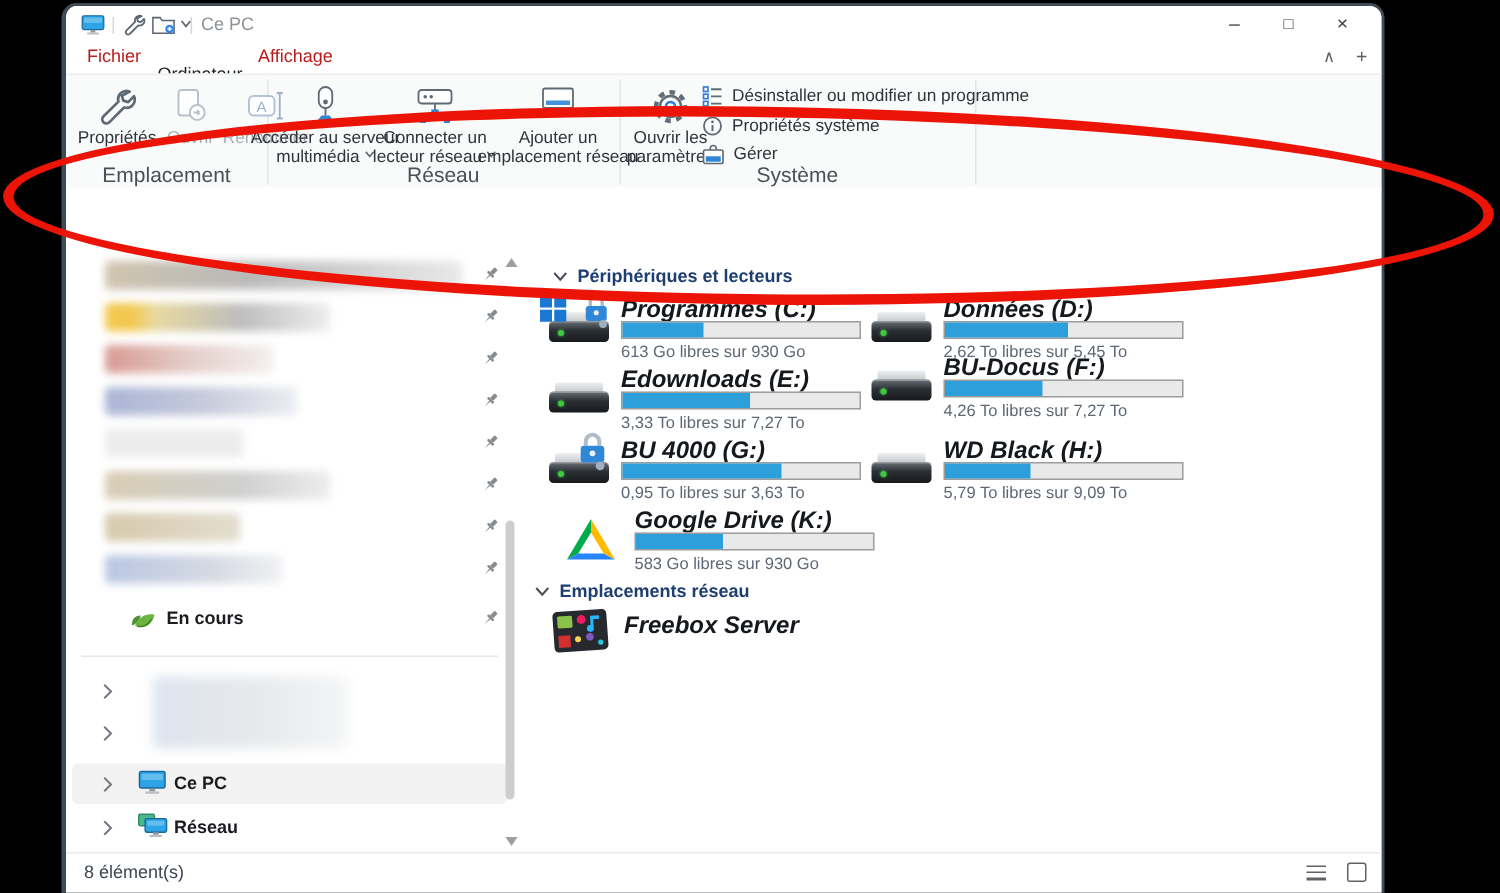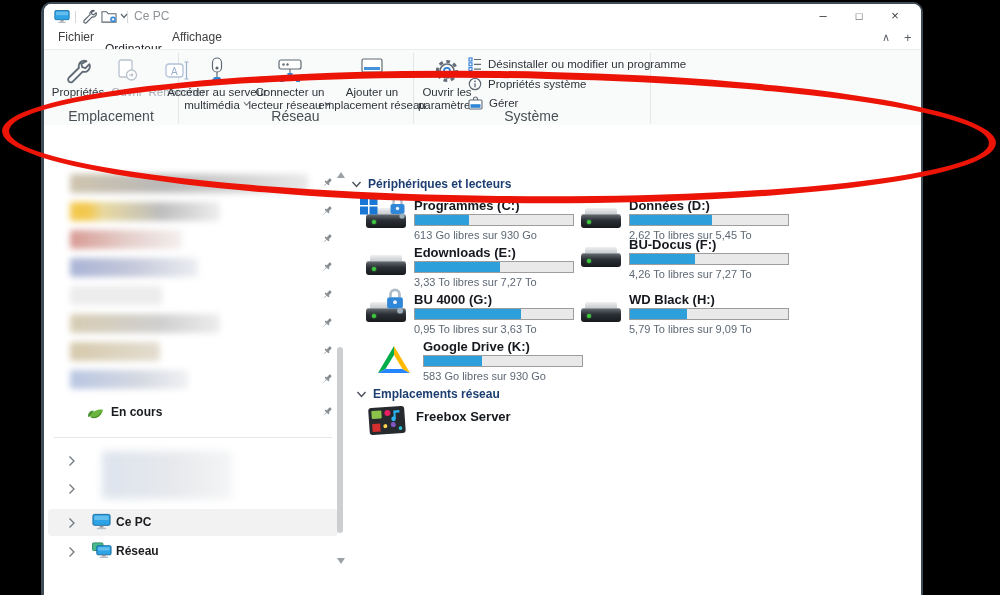--- a/index.html
+++ b/index.html
@@ -9,21 +9,21 @@
     border:2px solid #3f4b55;border-left-width:3px;border-bottom-width:4px;
     border-radius:10px 10px 4px 4px;overflow:hidden;}
   
   #titlebar{position:absolute;left:0;top:0;right:0;height:25px;background:#fff;}
   .tb-sep{position:absolute;top:5px;color:#d4d6d8;font-size:12px;}
   #tb-title{position:absolute;left:90px;top:0;line-height:25px;font-size:12px;color:#8e9398;}
   .winctl{position:absolute;top:0;width:32px;height:25px;text-align:center;line-height:24px;
     font-size:13px;color:#3c4043;cursor:default;}
   
   #tabrow{position:absolute;left:0;top:25px;right:0;height:20px;background:#fff;}
-  .tab{position:absolute;top:0;height:18px;line-height:16px;font-size:12px;color:#404040;padding:0 4px;}
+  .tab{position:absolute;top:0;height:18px;line-height:16px;font-size:12px;color:#b91c1c;padding:0 4px;}
   .tab.active{color:#1b1f24;}
   .tab.active::after{content:"";position:absolute;left:2px;right:2px;bottom:-2px;height:2px;
     background:#35689f;border-radius:1px;}
   #ribbon-caret{position:absolute;left:838px;top:2px;color:#5c6166;font-size:11px;}
   #ribbon-plus{position:absolute;left:860px;top:1px;color:#5c6166;font-size:13px;}
   
   #ribbon{position:absolute;left:0;top:45px;right:0;height:76px;background:#f9fafa;
     border-top:1px solid #ededee;border-bottom:1px solid #e4e5e6;}
   .rdiv{position:absolute;top:3px;bottom:3px;width:1px;background:#e3e4e5;}
   .rbtn{position:absolute;top:5px;display:flex;flex-direction:column;align-items:center;
@@ -52,21 +52,21 @@
   #sb-scroll{position:absolute;left:290px;top:0;width:13px;bottom:0;}
   .sb-arrow{position:absolute;left:3px;width:0;height:0;border-left:4px solid transparent;border-right:4px solid transparent;}
   #sb-up{top:47px;border-bottom:6px solid #9ba0a5;}
   #sb-down{top:433px;border-top:6px solid #9ba0a5;}
   #sb-thumb{position:absolute;left:3px;top:222px;width:6px;height:186px;background:#cdced0;border-radius:3px;}
   
   #main{position:absolute;left:304px;top:0;right:0;bottom:0;}
   .sechead{position:absolute;display:flex;align-items:center;gap:6px;}
   .sechead .st{font-size:12px;font-weight:bold;color:#1d3e70;}
   .cell{position:absolute;width:230px;height:46px;}
-  .dname{position:absolute;left:48px;top:0;font-size:13px;font-weight:bold;color:#15181d;white-space:nowrap;}
+  .dname{position:absolute;left:48px;top:0;font-size:16px;font-weight:bold;color:#15181d;white-space:nowrap;font-style:italic;}
   .bar{position:absolute;left:48px;top:16px;width:158px;height:10px;background:#e9e9e9;border:1px solid #9d9d9d;}
   .bar i{display:block;height:100%;background:#2da0dc;}
   .dfree{position:absolute;left:48px;top:31px;font-size:11px;color:#5d6874;white-space:nowrap;}
   .dicon{position:absolute;left:0;top:4px;width:46px;height:32px;}
   .hddbody{position:absolute;left:0;top:12px;width:40px;height:14px;border-radius:3px;
     background:linear-gradient(#6a7177,#2b3036 45%,#17191c);box-shadow:inset 0 1px 0 rgba(255,255,255,.3);}
   .hddslab{position:absolute;left:4px;top:6px;width:32px;height:7px;border-radius:2px 2px 0 0;
     background:linear-gradient(#eef0f1,#c2c6ca);}
   .led{position:absolute;left:6px;top:18px;width:4px;height:4px;border-radius:50%;background:#3fc93f;box-shadow:0 0 2px #3fc93f;}
   .ovl{position:absolute;}
@@ -408,21 +408,21 @@
       </div>
 
       <div id="sb-scroll">
         <div class="sb-arrow" id="sb-up"></div>
         <div id="sb-thumb"></div>
         <div class="sb-arrow" id="sb-down"></div>
       </div>
     </div>
 
     <div id="main">
-      <div class="sechead" style="left:3px;top:52px;">
+      <div class="sechead" style="left:20px;top:52px;">
         <span>
             <svg width="11" height="11" viewBox="0 0 11 11">
               <polyline points="1.5,3 5.5,7.5 9.5,3" fill="none" stroke="#49505a" stroke-width="1.4"></polyline>
             </svg>
           </span>
         <span class="st">Périphériques et lecteurs</span>
       </div>
 
       <div class="cell" style="left:18px;top:73px;">
         <span class="dicon">
@@ -563,15 +563,26 @@
                 <circle cx="27" cy="24" r="2.5" fill="#7e57c2"></circle>
                 <circle cx="34" cy="28" r="1.8" fill="#26c6da"></circle>
               </g>
             </svg>
         </span>
         <span class="dname" style="left:50px;top:8px;">Freebox Server</span>
       </div>
     </div>
   </div>
 
+  <div id="statusbar">
+    <span class="count">8 élément(s)</span>
+    <div id="status-icons">
+      <span class="lines-icon">
+          <b></b>
+          <b></b>
+          <b></b>
+        </span>
+      <span class="square-icon"></span>
+    </div>
+  </div>
 </div>
 
 <div id="annotation"></div>
 
 </body></html>

